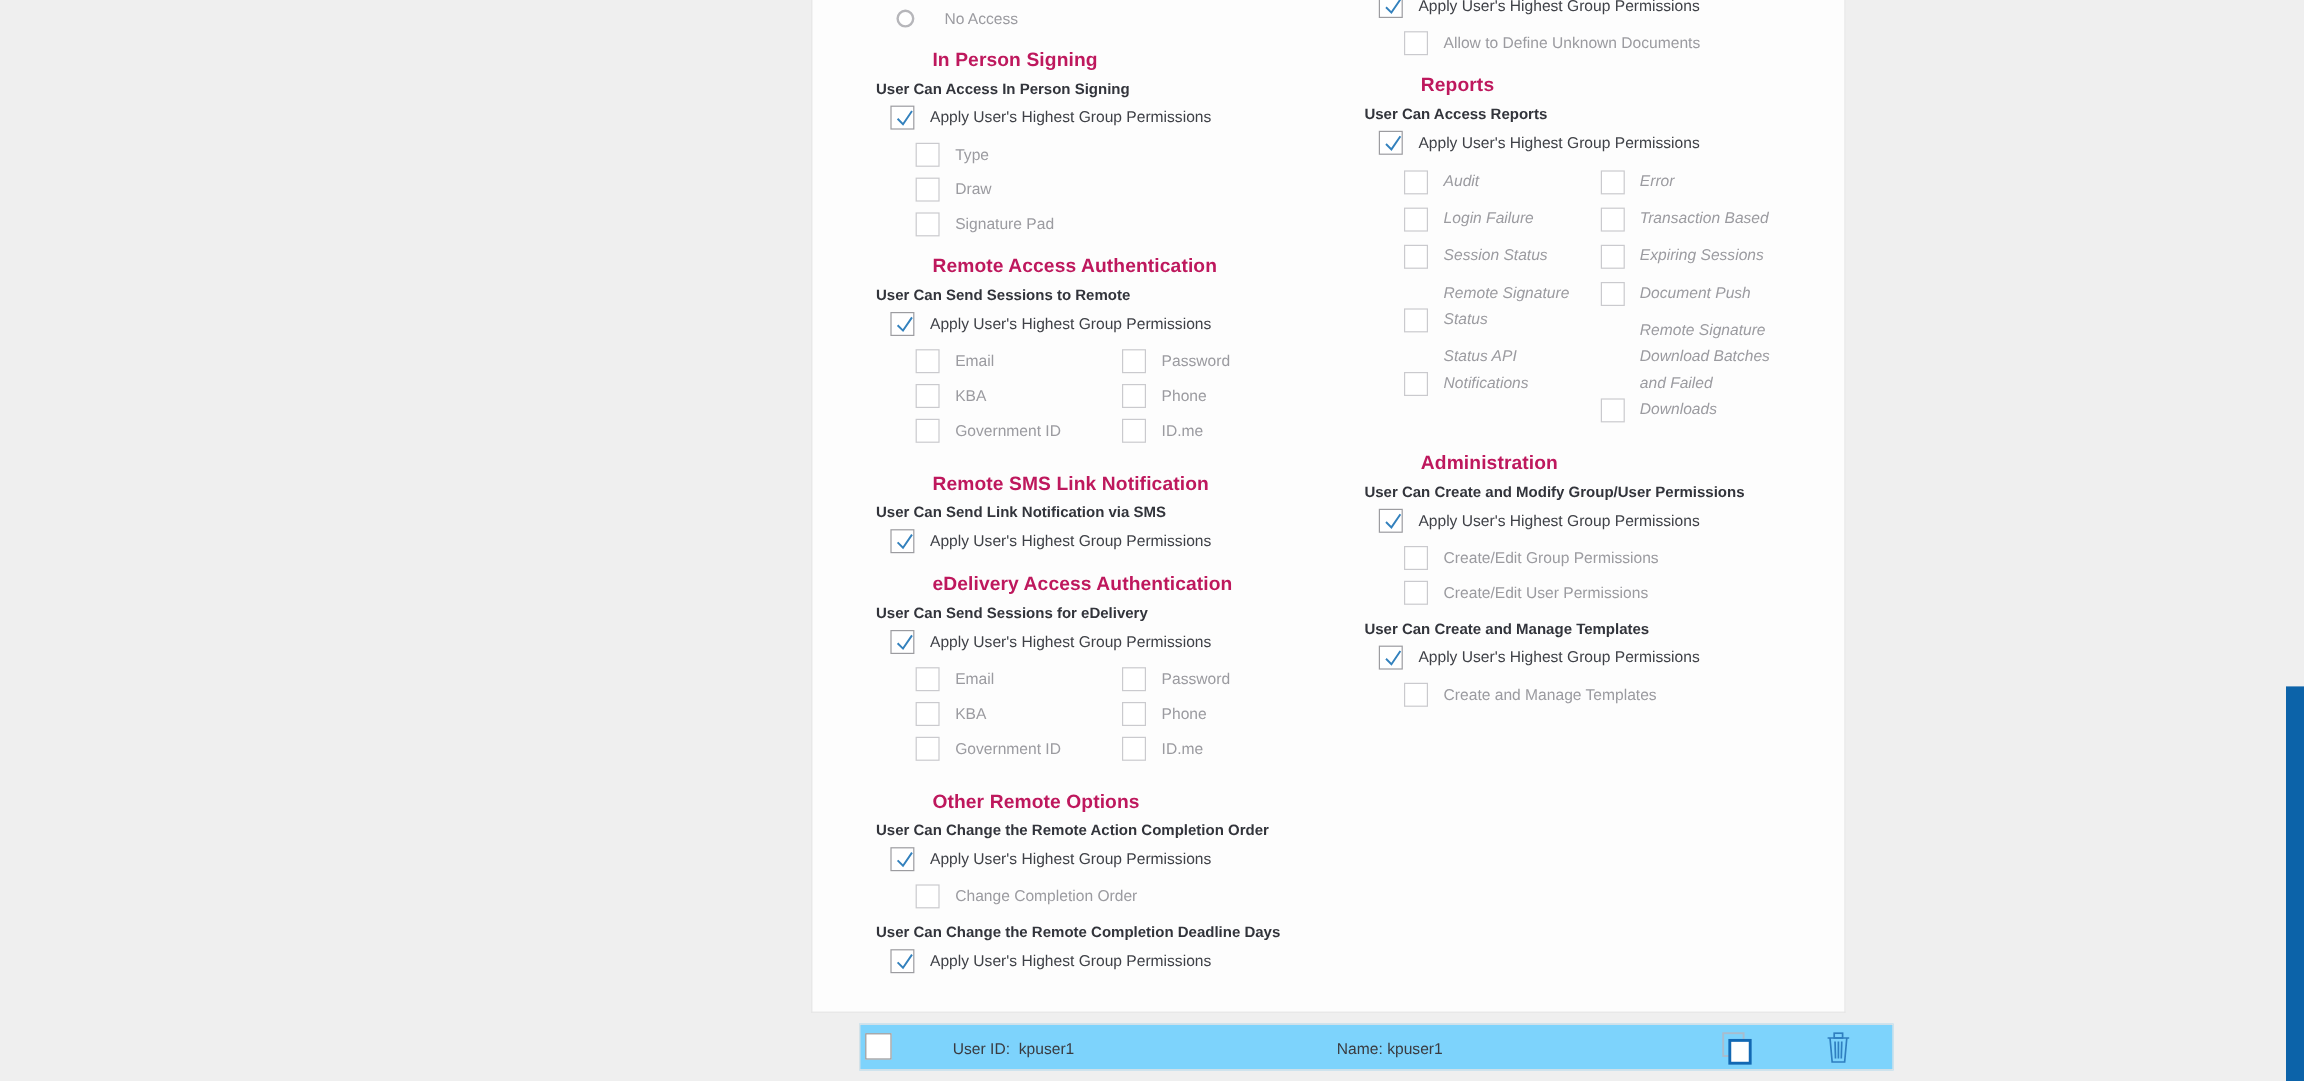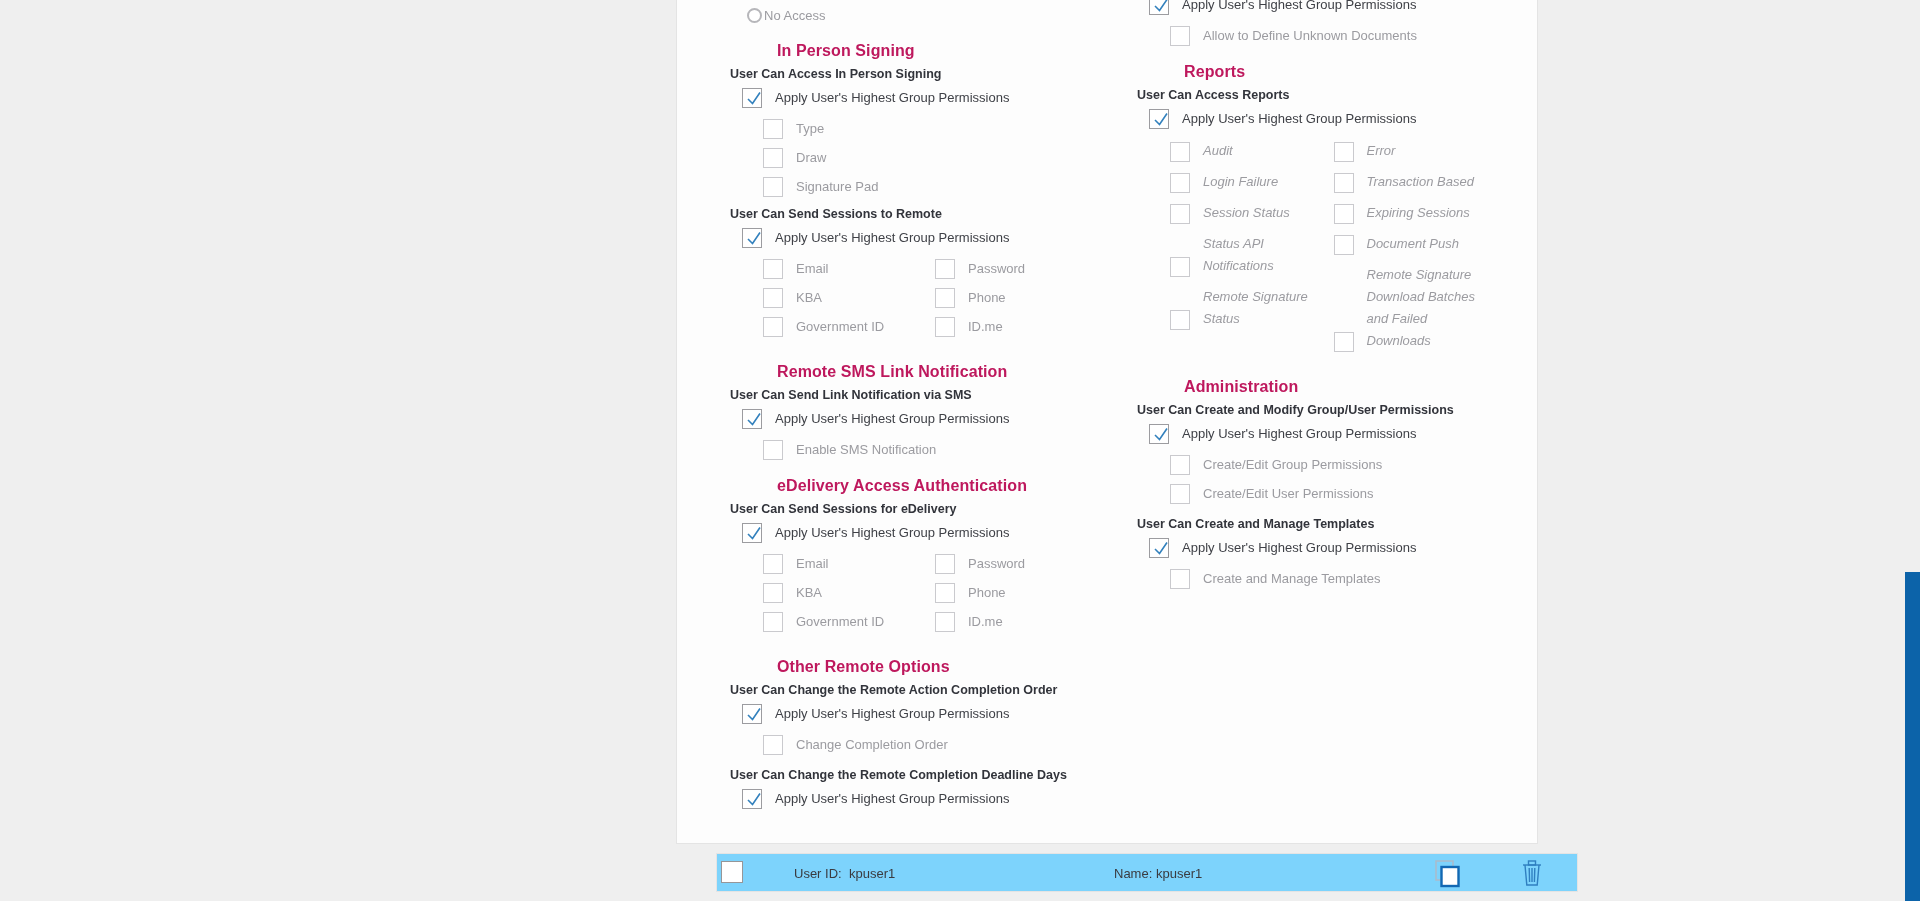--- a/index.html
+++ b/index.html
@@ -51,21 +51,21 @@
     background: #fff; border: 1px solid #cacace; position: relative;
   }
   .cb.checked { border-color: #9c9ca0; }
   .cb svg { position: absolute; left: 1px; top: -1px; display: none; }
   .cb.checked svg { display: block; }
 
   .lbl { font-size: 13px; line-height: 20px; color: #9b9ba0; }
   .lbl.narrow { max-width: 118px; line-height: 22px; font-style: italic; }
   .apply-row .lbl { color: #3f4147; }
 
-  .radio-row { display: flex; align-items: center; gap: 2px; margin-left: 17px; margin-top: 6px; height: 19px; }
+  .radio-row { display: flex; align-items: center; gap: 25px; margin-left: 17px; margin-top: 6px; height: 19px; }
   .radio {
     width: 15px; height: 15px; border-radius: 50%;
     border: 2px solid #b6b6ba; background: #fff; flex: 0 0 auto;
   }
 
   .gap12 { margin-top: 12px; }
 
   
   .footer {
     position: absolute;
@@ -125,20 +125,21 @@
       <div class="item-row">
         <span class="cb"></span>
         <span class="lbl">Draw</span>
       </div>
       <div class="item-row">
         <span class="cb"></span>
         <span class="lbl">Signature Pad</span>
       </div>
     </div>
 
+    <div class="section-title">Remote Access Authentication</div>
     <div class="sub-title">User Can Send Sessions to Remote</div>
     <div class="apply-row">
       <span class="cb checked">
           <svg width="20" height="20" viewBox="0 0 20 20">
             <path d="M4 11 L8.5 15.5 L16 4.5" stroke="#3381bd" stroke-width="1.6" fill="none"></path>
           </svg>
         </span>
       <span class="lbl">Apply User's Highest Group Permissions</span>
     </div>
     <div class="items two-col">
@@ -175,26 +176,20 @@
     <div class="section-title">Remote SMS Link Notification</div>
     <div class="sub-title">User Can Send Link Notification via SMS</div>
     <div class="apply-row">
       <span class="cb checked">
           <svg width="20" height="20" viewBox="0 0 20 20">
             <path d="M4 11 L8.5 15.5 L16 4.5" stroke="#3381bd" stroke-width="1.6" fill="none"></path>
           </svg>
         </span>
       <span class="lbl">Apply User's Highest Group Permissions</span>
     </div>
-    <div class="items">
-      <div class="item-row">
-        <span class="cb"></span>
-        <span class="lbl">Enable SMS Notification</span>
-      </div>
-    </div>
 
     <div class="section-title">eDelivery Access Authentication</div>
     <div class="sub-title">User Can Send Sessions for eDelivery</div>
     <div class="apply-row">
       <span class="cb checked">
           <svg width="20" height="20" viewBox="0 0 20 20">
             <path d="M4 11 L8.5 15.5 L16 4.5" stroke="#3381bd" stroke-width="1.6" fill="none"></path>
           </svg>
         </span>
       <span class="lbl">Apply User's Highest Group Permissions</span>
@@ -294,25 +289,25 @@
         <div class="item-row">
           <span class="cb"></span>
           <span class="lbl narrow">Login Failure</span>
         </div>
         <div class="item-row">
           <span class="cb"></span>
           <span class="lbl narrow">Session Status</span>
         </div>
         <div class="item-row">
           <span class="cb"></span>
+          <span class="lbl narrow">Remote Signature Status</span>
+        </div>
+        <div class="item-row">
+          <span class="cb"></span>
           <span class="lbl narrow">Status API Notifications</span>
-        </div>
-        <div class="item-row">
-          <span class="cb"></span>
-          <span class="lbl narrow">Remote Signature Status</span>
         </div>
       </div>
       <div class="sub-col-2">
         <div class="item-row">
           <span class="cb"></span>
           <span class="lbl narrow">Error</span>
         </div>
         <div class="item-row">
           <span class="cb"></span>
           <span class="lbl narrow">Transaction Based</span>

